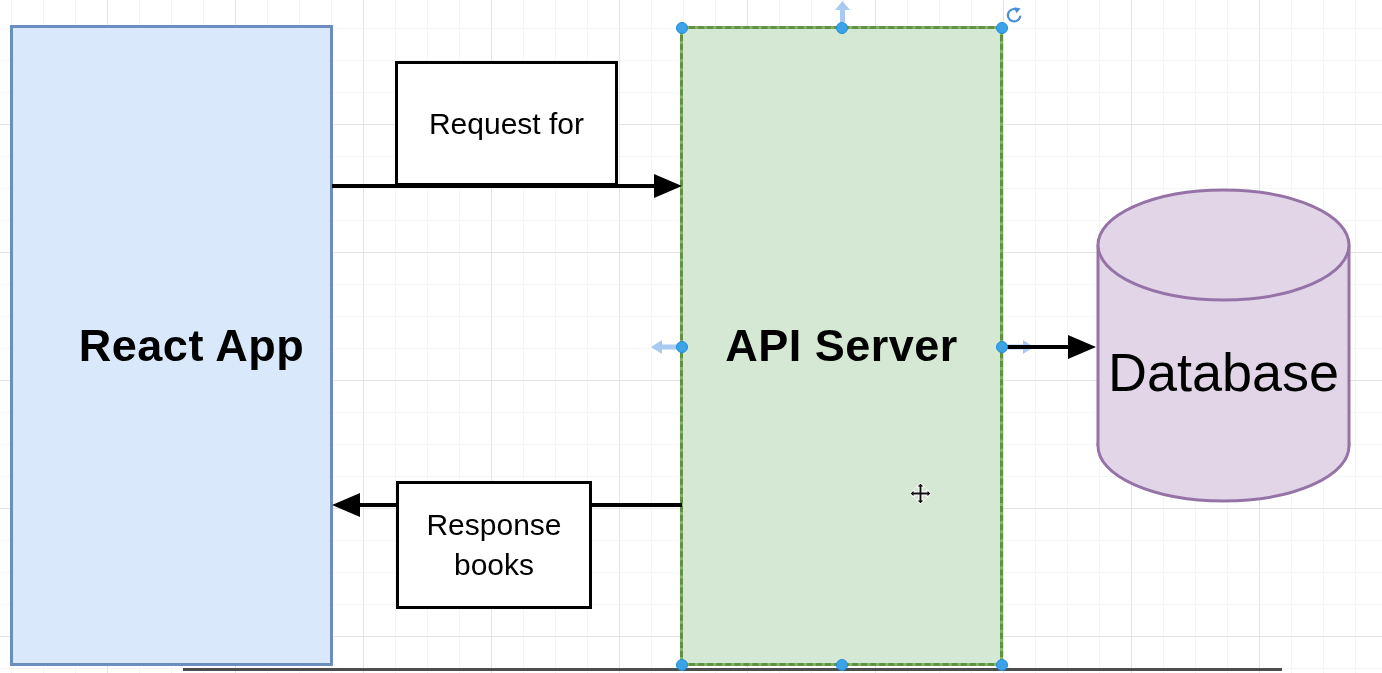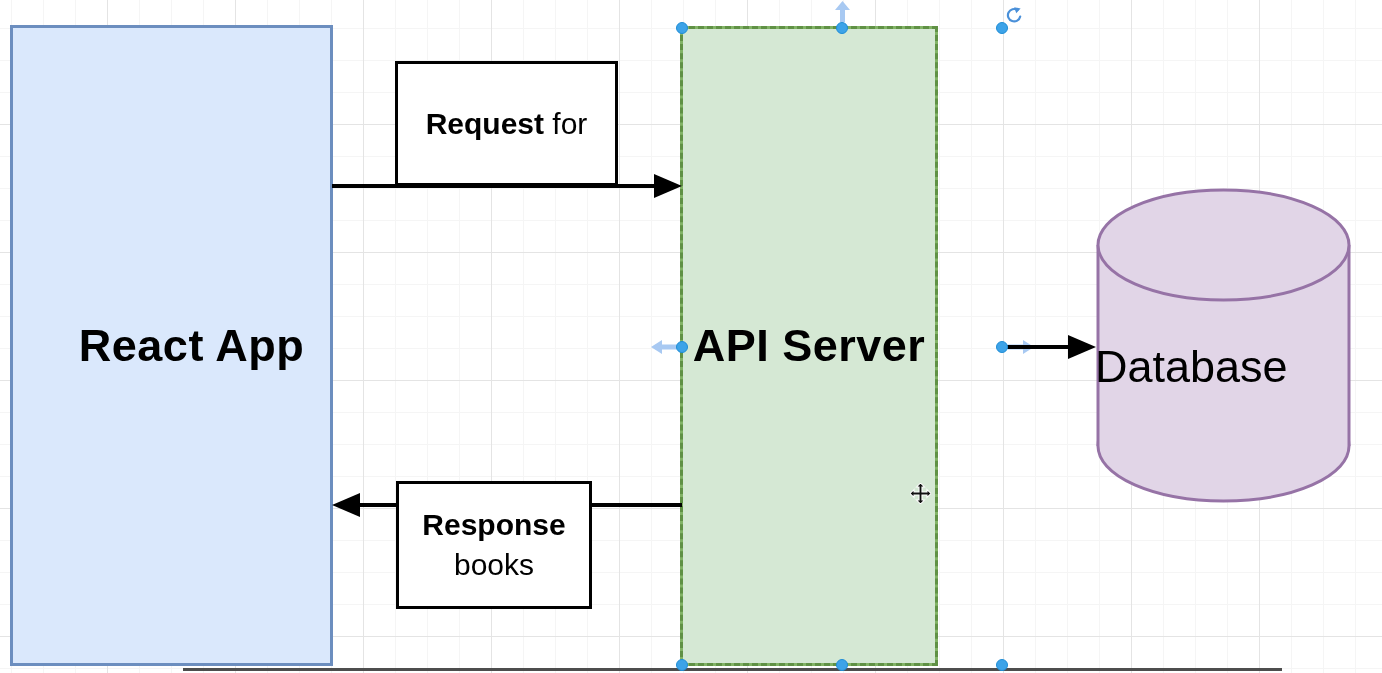--- a/index.html
+++ b/index.html
@@ -11,36 +11,36 @@
       linear-gradient(90deg, #e4e4e4 1px, transparent 1px),
       linear-gradient(180deg, #e4e4e4 1px, transparent 1px),
       linear-gradient(90deg, #f5f5f5 1px, transparent 1px),
       linear-gradient(180deg, #f5f5f5 1px, transparent 1px);
     background-size:128px 128px,128px 128px,32px 32px,32px 32px;
     background-position:107px 0,0 124px,11px 0,0 28px;
   }
   .node{position:absolute; box-sizing:border-box; display:flex; align-items:center; justify-content:center; z-index:2;}
   .node-label{font-size:45px; font-weight:bold; letter-spacing:0.5px;}
   #react-app{left:10px; top:25px; width:323px; height:641px; background:#dae8fc; border:3px solid #6c8ebf;padding-left:40px;}
-  #api-server{left:680px; top:26px; width:258px; height:640px; background:#d5e8d4; border:3px solid #82b366;}
+  #api-server{left:680px; top:26px; width:323px; height:640px; background:#d5e8d4; border:3px solid #82b366;}
   .sel-dashes{position:absolute; inset:-3px; border:3px dashed rgba(55,105,30,.45); pointer-events:none;}
   
   .edge-line{position:absolute; background:#000; height:4px; z-index:3;}
   .arrowhead{position:absolute; width:0; height:0; z-index:3;}
   .ah-right{border-top:12px solid transparent; border-bottom:12px solid transparent; border-left:28px solid #000;}
   .ah-left{border-top:12px solid transparent; border-bottom:12px solid transparent; border-right:28px solid #000;}
   
   .edge-label{position:absolute; box-sizing:border-box; background:#fff; border:3px solid #000;
     display:flex; flex-direction:column; align-items:center; justify-content:center;
     font-size:30px; line-height:41px; text-align:center; z-index:4;}
-  .bold{font-weight:bold;}
+  .bold{font-weight:normal;}
   
   #database{position:absolute; left:1095px; top:188px; width:257px; height:315px; z-index:2;}
-  #database-label{position:absolute; left:1095px; top:341px; width:257px; 
-    font-size:45px; font-weight:normal; z-index:3;}
+  #database-label{position:absolute; left:1095px; top:341px; width:257px; text-align:center;
+    font-size:54px; font-weight:normal; z-index:3;}
   
   .handle{position:absolute; width:12px; height:12px; border-radius:50%;
     background:#3da3e8; border:1px solid #1f8dd6; box-sizing:border-box; z-index:6;}
   .dir-arrow{position:absolute; z-index:2;}
   .rotate-handle{position:absolute; z-index:6;}
   .move-cursor{position:absolute; z-index:7;}
   #window-edge{position:absolute; left:183px; top:668px; width:1099px; height:3px; background:#4d4d4d; z-index:1;}
 </style>
 </head>
 <body>

